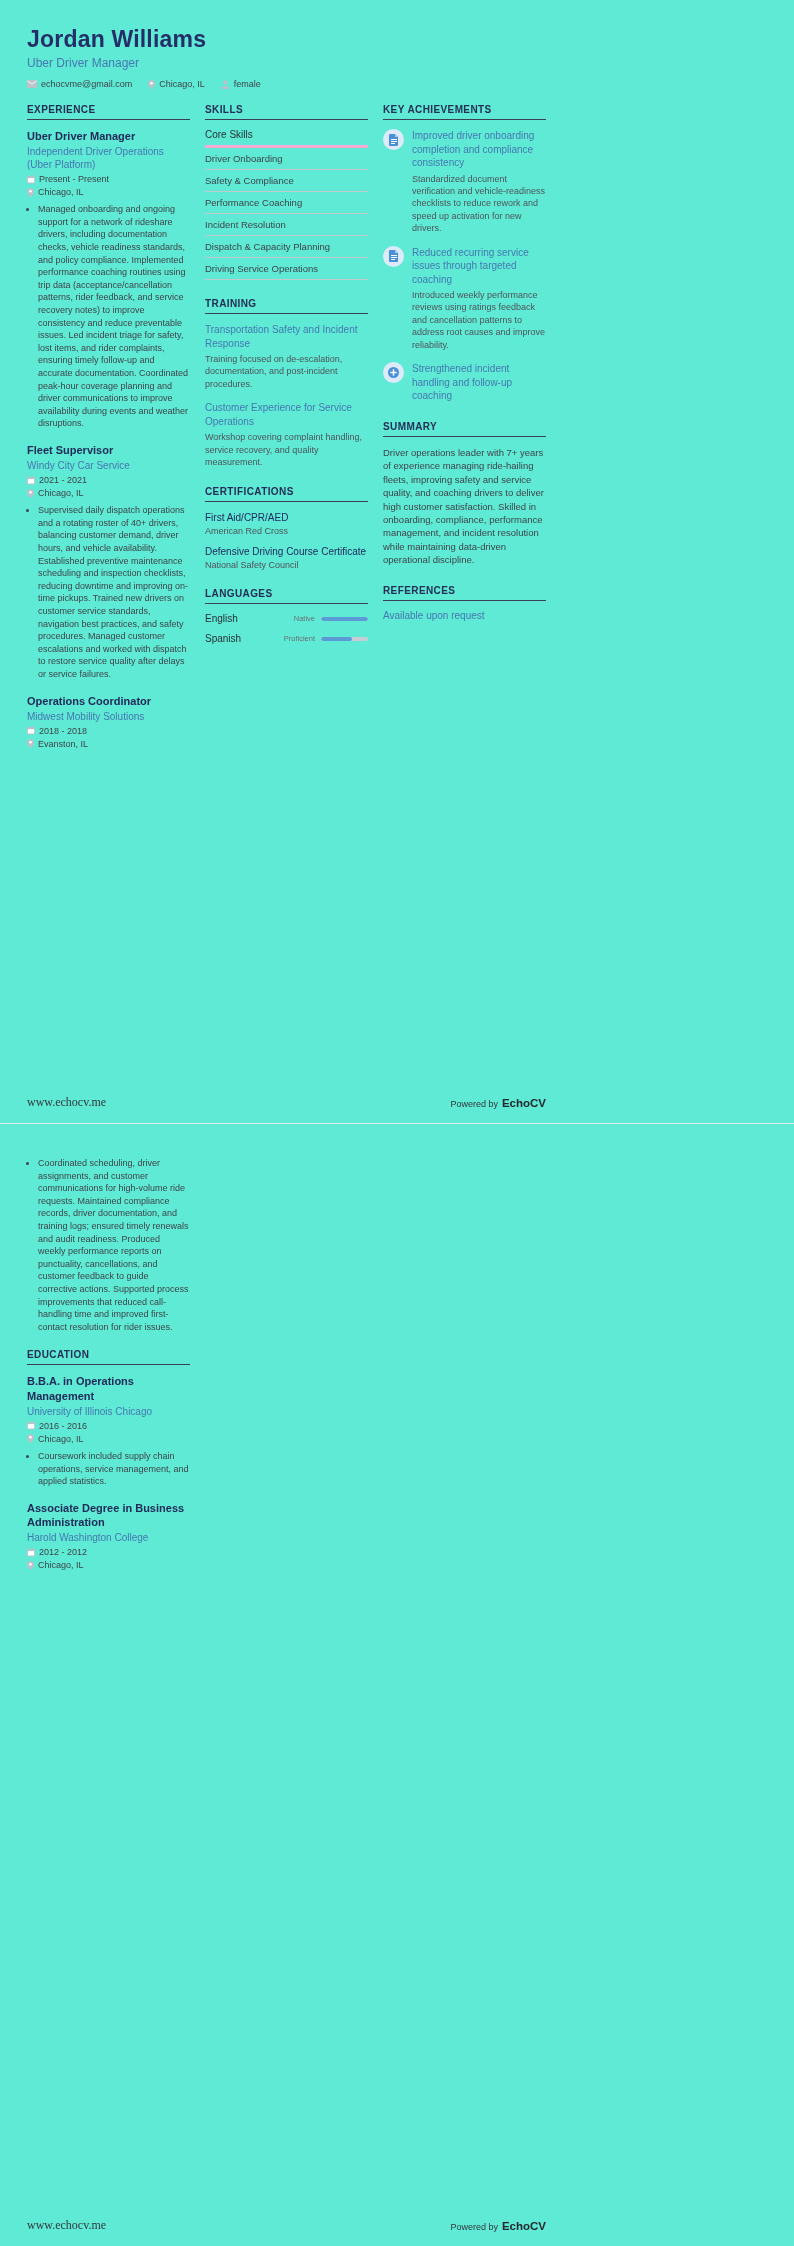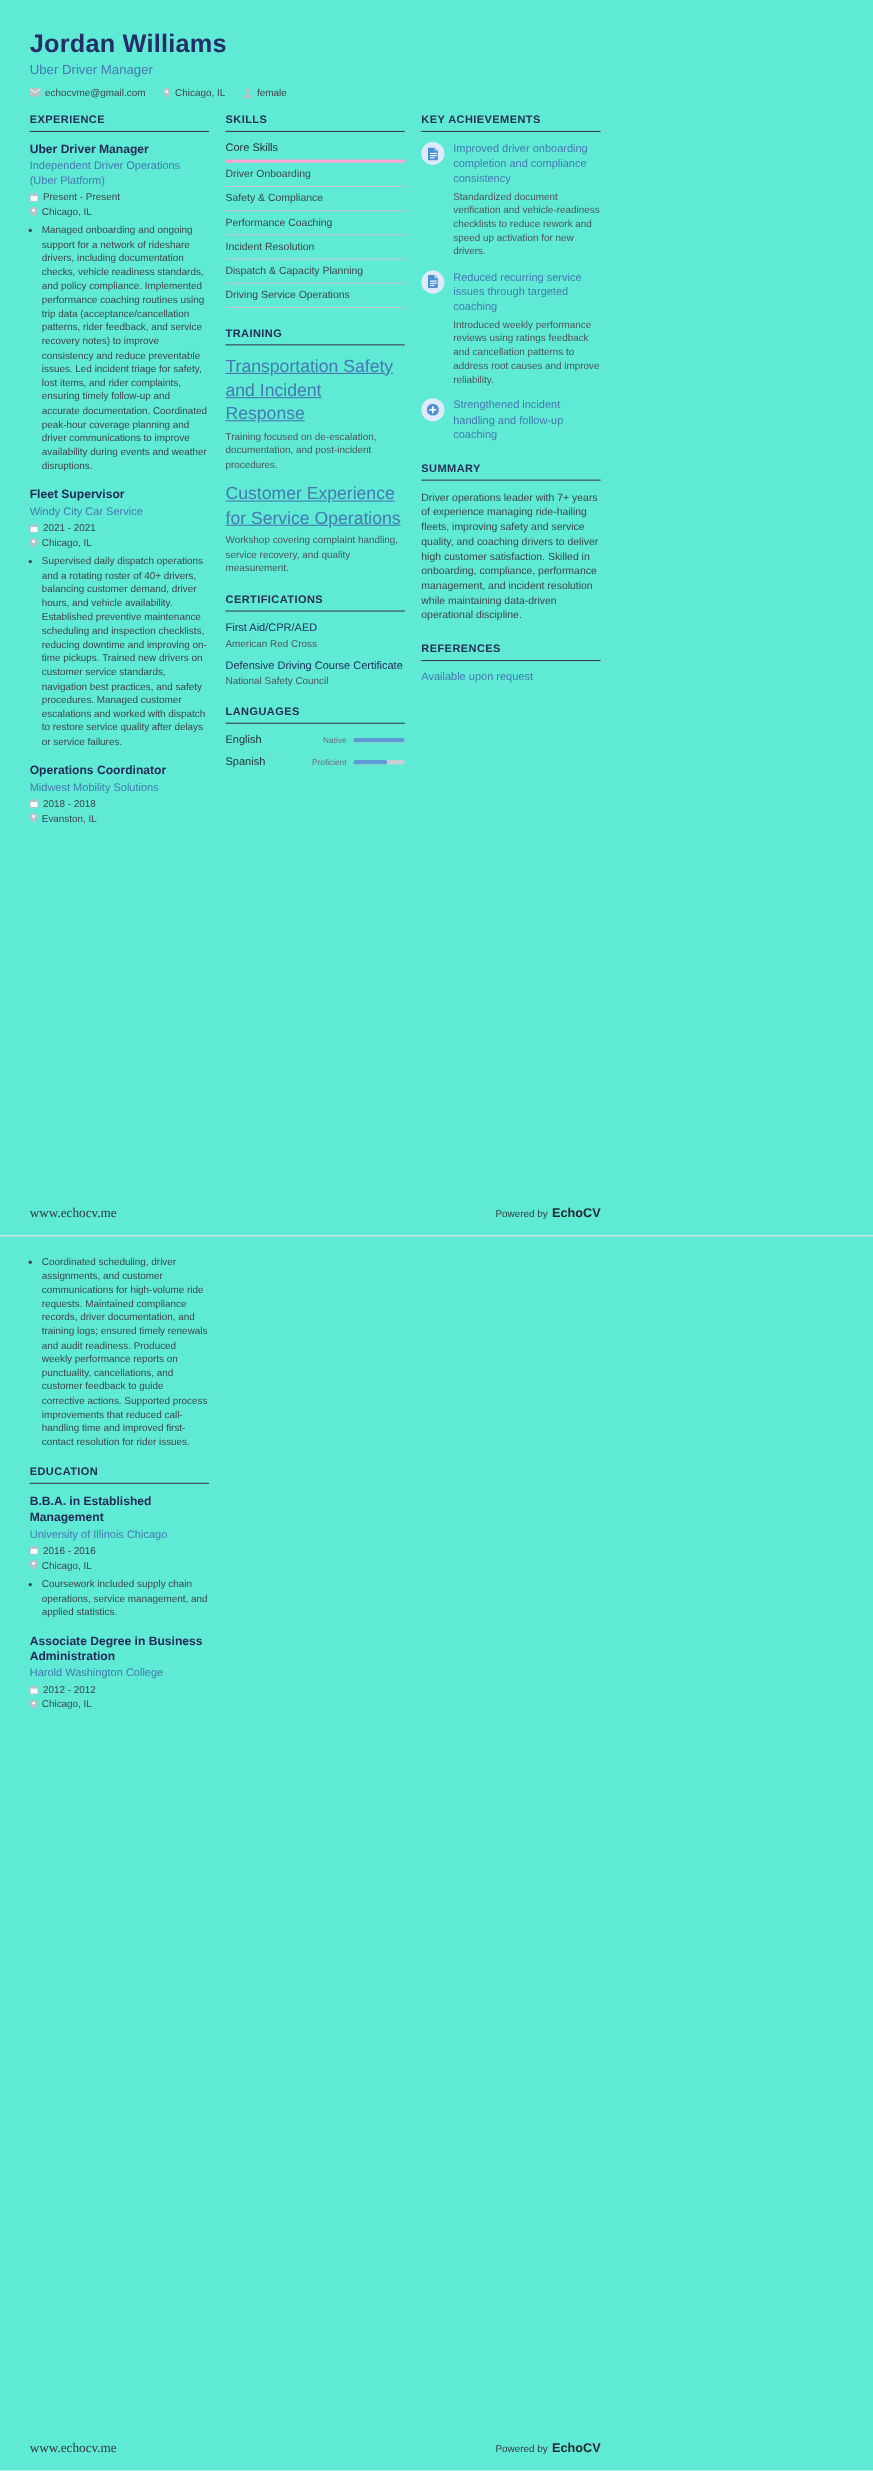--- a/index.html
+++ b/index.html
@@ -18,27 +18,27 @@
   .columns { display: grid; grid-template-columns: 163px 163px 163px; column-gap: 15px; margin-top: 15px; align-items: start; }
   section.sect { margin-bottom: 18px; }
   .sec-heading { margin: 0 0 9px 0; font-size: 10px; font-weight: bold; letter-spacing: 0.4px; color: #262e55; border-bottom: 1.5px solid #3a4156; padding-bottom: 4px; }
 
   .job { margin-bottom: 13px; }
   .job-title { margin: 0; font-size: 11px; font-weight: bold; color: #222b58; line-height: 1.3; }
   .company { margin-top: 2px; font-size: 10px; color: #4678b2; line-height: 1.3; }
   .meta-row { display: flex; align-items: center; gap: 4px; margin-top: 3px; font-size: 9px; color: #3f444b; }
   .bullets { margin: 6px 0 0 0; padding-left: 11px; list-style: disc; }
   .bullets li { font-size: 9px; line-height: 1.4; color: #3f444b; }
-  .bullets.cont { margin-top: 0; margin-bottom: 16px; }
+  .bullets.cont { margin-top: 16px; margin-bottom: 16px; }
 
   .skill-group { font-size: 10px; color: #2a3038; padding-bottom: 5px; border-bottom: 3px solid #f9a8d4; }
   .skill-item { font-size: 9.5px; color: #3f444b; padding: 5px 0; border-bottom: 1px solid #c6c8cc; }
 
   .training-item { margin-bottom: 11px; }
-  .training-title { font-size: 16px; color: #4678b2; line-height: 1.35; text-decoration: underline; }
+  .training-title { font-size: 10px; color: #4678b2; line-height: 1.35; }
   .training-desc { margin-top: 3px; font-size: 9px; color: #4f545b; line-height: 1.38; }
 
   .cert-item { margin-bottom: 9px; }
   .cert-title { font-size: 10px; color: #232c5e; line-height: 1.3; }
   .cert-org { margin-top: 2px; font-size: 9px; color: #4f545b; }
 
   .lang-row { display: flex; align-items: center; justify-content: space-between; margin-bottom: 9px; }
   .lang-name { font-size: 10px; color: #2a3038; }
   .lang-right { display: flex; align-items: center; gap: 6px; }
   .lang-label { font-size: 7.5px; color: #6b7077; }
@@ -321,21 +321,21 @@
 
     <div class="col">
       <ul class="bullets cont">
         <li>Coordinated scheduling, driver assignments, and customer communications for high-volume ride requests. Maintained compliance records, driver documentation, and training logs; ensured timely renewals and audit readiness. Produced weekly performance reports on punctuality, cancellations, and customer feedback to guide corrective actions. Supported process improvements that reduced call-handling time and improved first-contact resolution for rider issues.</li>
       </ul>
 
       <section class="sect">
         <h2 class="sec-heading">EDUCATION</h2>
 
         <article class="job">
-          <h3 class="job-title">B.B.A. in Established Management</h3>
+          <h3 class="job-title">B.B.A. in Operations Management</h3>
           <div class="company">University of Illinois Chicago</div>
           <div class="meta-row">
             <span class="micon">
                 <svg width="8" height="9" viewBox="0 0 8 9">
                   <rect x="0" y="1.2" width="8" height="7.3" rx="1" fill="#bcc2c9"></rect>
                   <rect x="1.6" y="0" width="1.1" height="2.2" rx="0.4" fill="#bcc2c9"></rect>
                   <rect x="5.3" y="0" width="1.1" height="2.2" rx="0.4" fill="#bcc2c9"></rect>
                   <rect x="0.9" y="3.1" width="6.2" height="4.4" fill="#fff"></rect>
                 </svg>
               </span>

